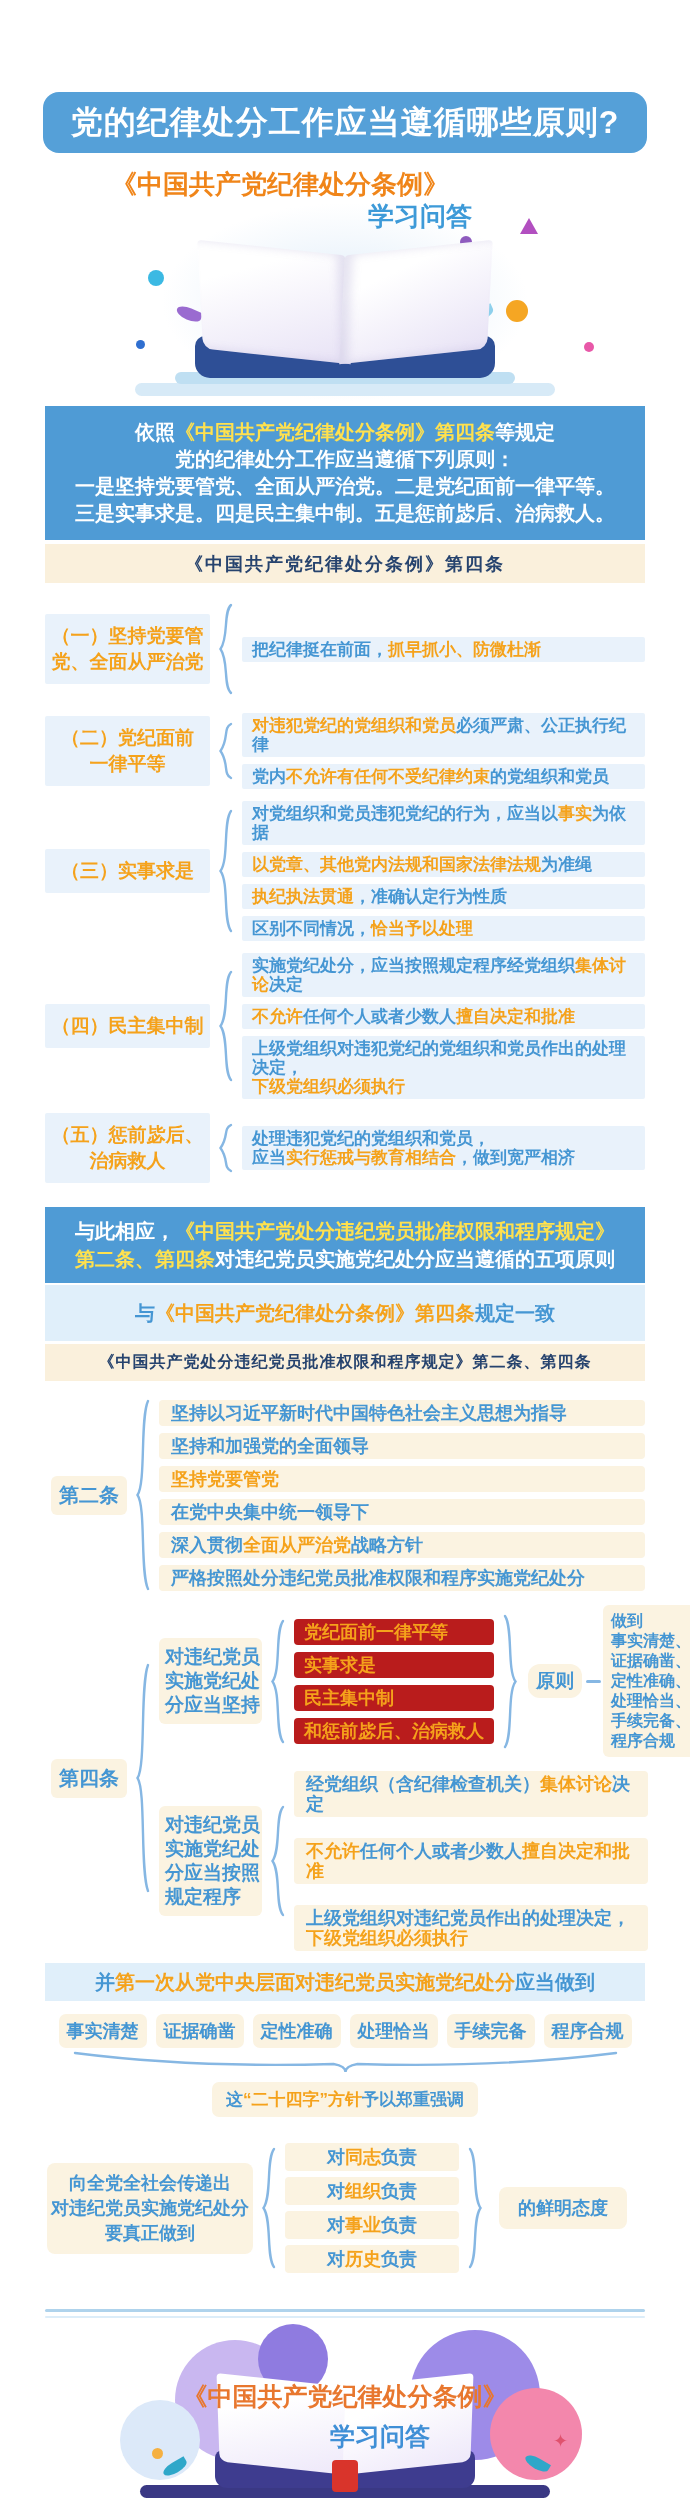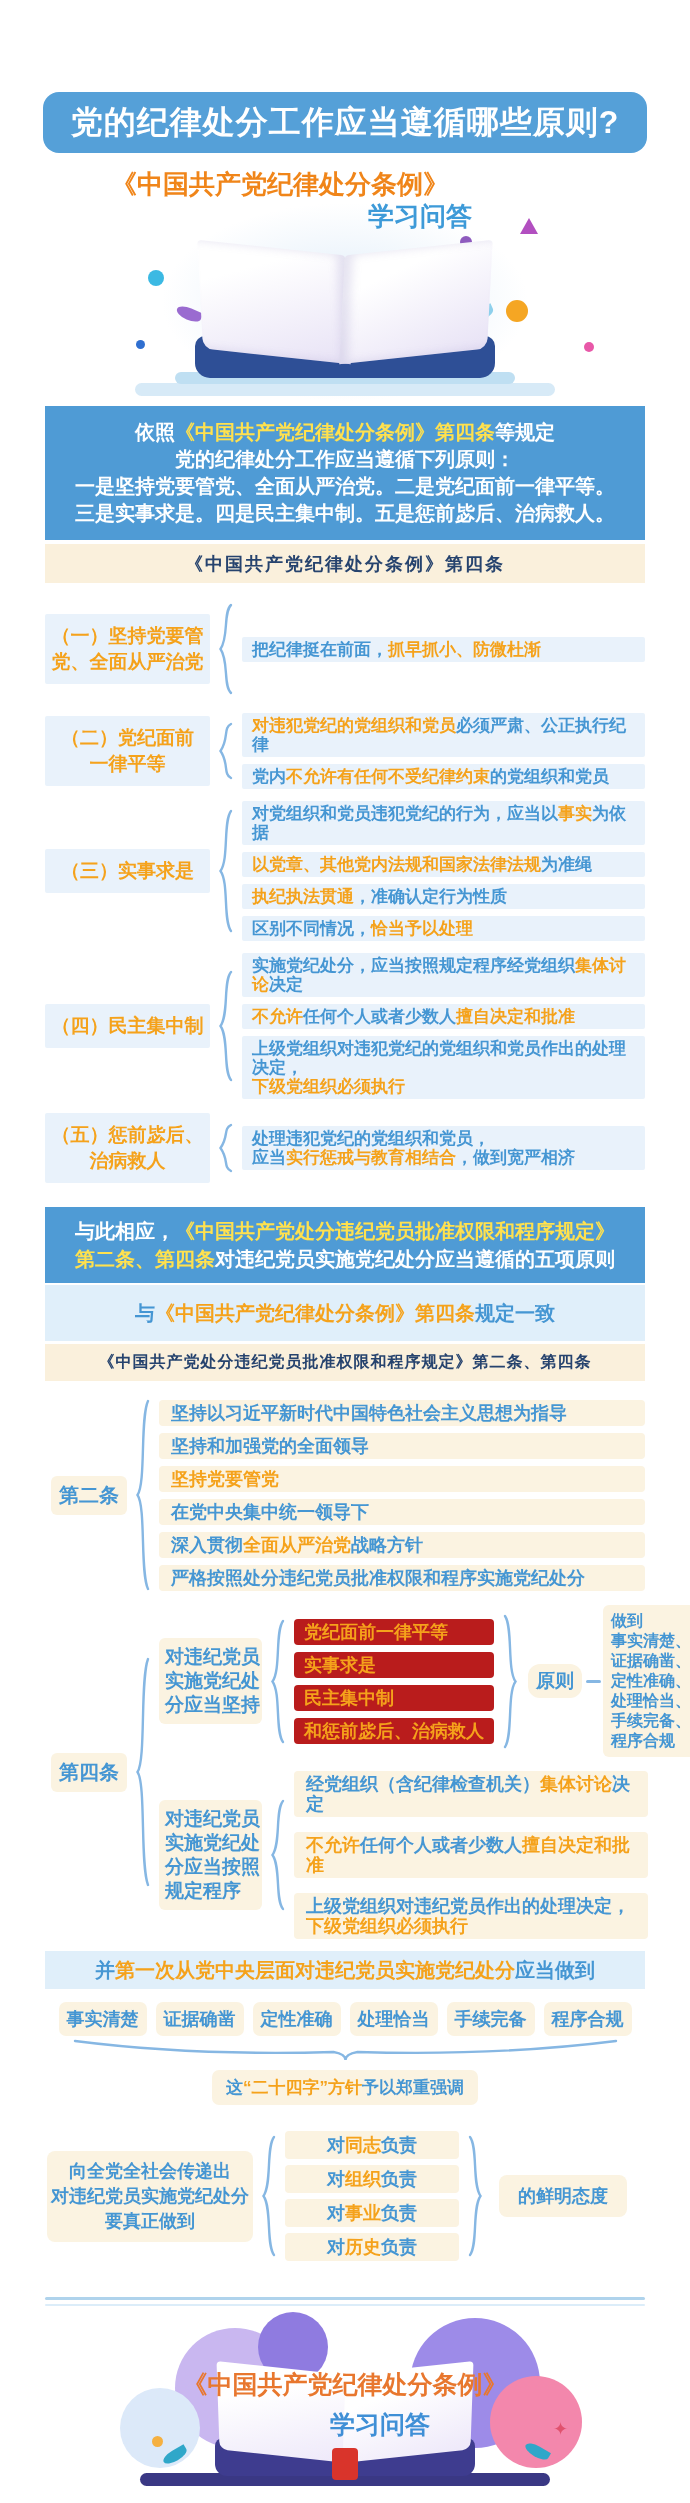--- a/index.html
+++ b/index.html
@@ -45,21 +45,21 @@
 .a-label{width:76px;background:#FBF3E1;color:#4596D3;font-size:20px;text-align:center;padding:6px 0;border-radius:6px;flex:none;margin-left:6px}
 .a2-rows{flex:1;display:flex;flex-direction:column;gap:7px}
 .a4-branches{flex:1;display:flex;flex-direction:column}
 .branch{display:flex;align-items:center}
 .a4-box{width:103px;background:#FBF3E1;color:#4596D3;font-size:19px;line-height:24px;text-align:left;padding:7px 0 7px 6px;border-radius:6px;flex:none}
 .pillcol{display:flex;flex-direction:column;gap:7px;flex:none}
 .pill-orange{background:#b91c1c;color:#F5A21B;font-size:18px;line-height:20px;padding:3px 10px;border-radius:4px;min-width:166px}
 .principle-pill{background:#FBF3E1;color:#4596D3;font-size:19px;padding:4px 8px;border-radius:12px;flex:none;margin:0 2px}
 .dashline{width:15px;height:3px;background:#86B7E3;border-radius:2px;flex:none;margin:0 2px}
 .result-box{width:98px;background:#FBF3E1;color:#4596D3;font-size:16px;line-height:20px;padding:6px 0 6px 8px;border-radius:6px;flex:none}
-.b2rows{display:flex;flex-direction:column;gap:15px;flex:1}
+.b2rows{display:flex;flex-direction:column;gap:21px;flex:1}
 
 .band-central{margin-top:12px;background:#E0EFFA;height:38px;display:flex;align-items:center;justify-content:center;font-size:20px}
 .sixpills{display:flex;justify-content:center;gap:9px;margin-top:13px}
 .sixpill{background:#FBF3E1;color:#4596D3;font-size:18px;padding:5px 6px;border-radius:7px;width:88px;text-align:center}
 .hbrace{display:flex;justify-content:center;margin-top:3px}
 .emp-wrap{text-align:center;margin-top:7px}
 .emp-pill{display:inline-block;background:#FBF3E1;font-size:17px;padding:6px 14px;border-radius:7px}
 
 .convey{display:flex;align-items:center;width:600px;margin:26px auto 0}
 .convey-left{width:206px;background:#FBF3E1;color:#4596D3;font-size:18px;line-height:25px;text-align:center;padding:8px 0;border-radius:8px;flex:none;margin-left:2px}

